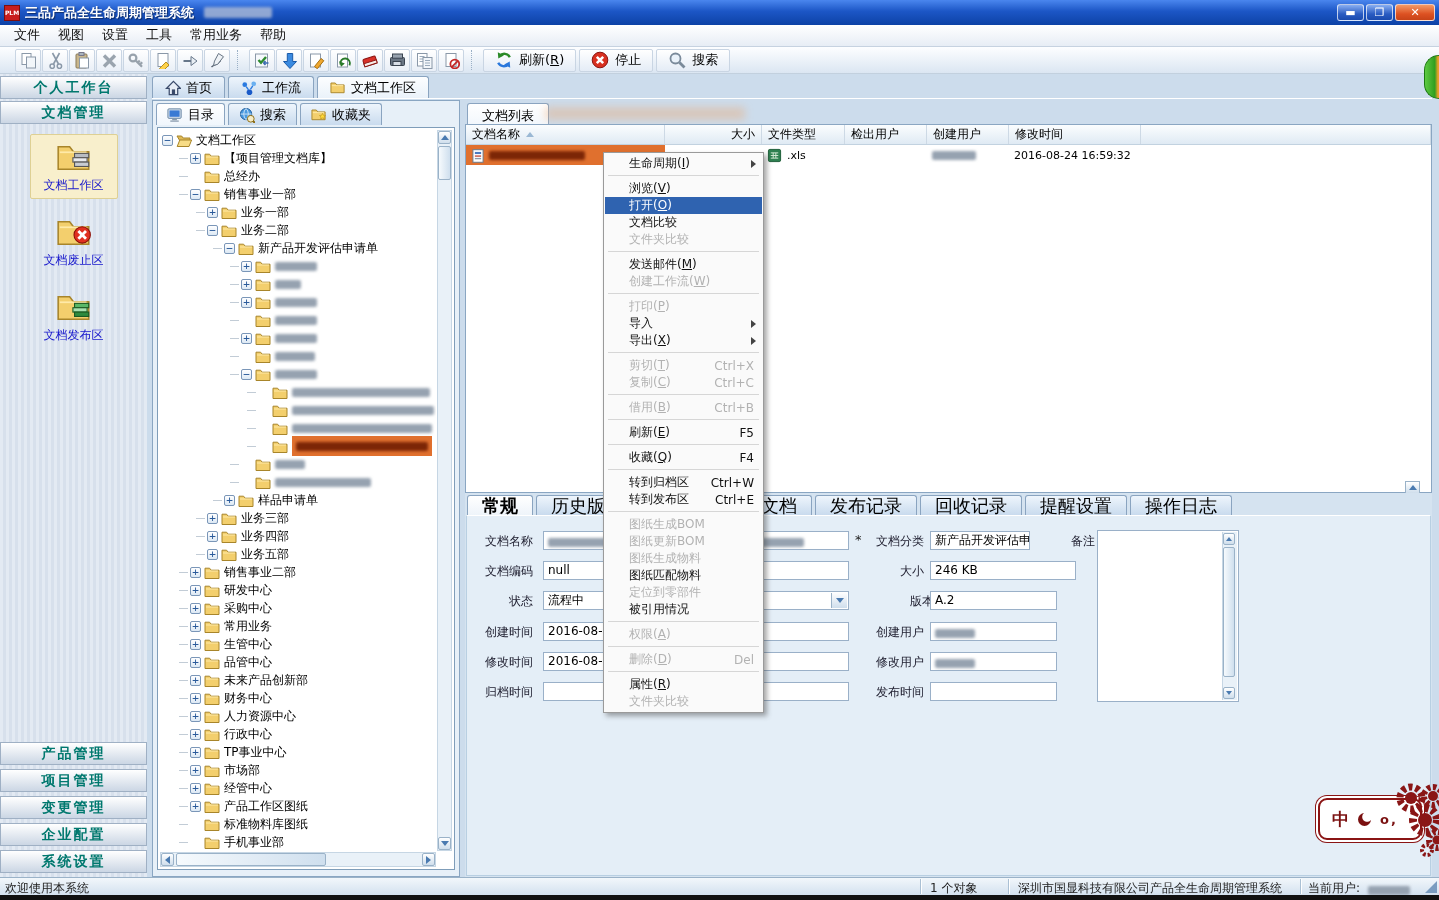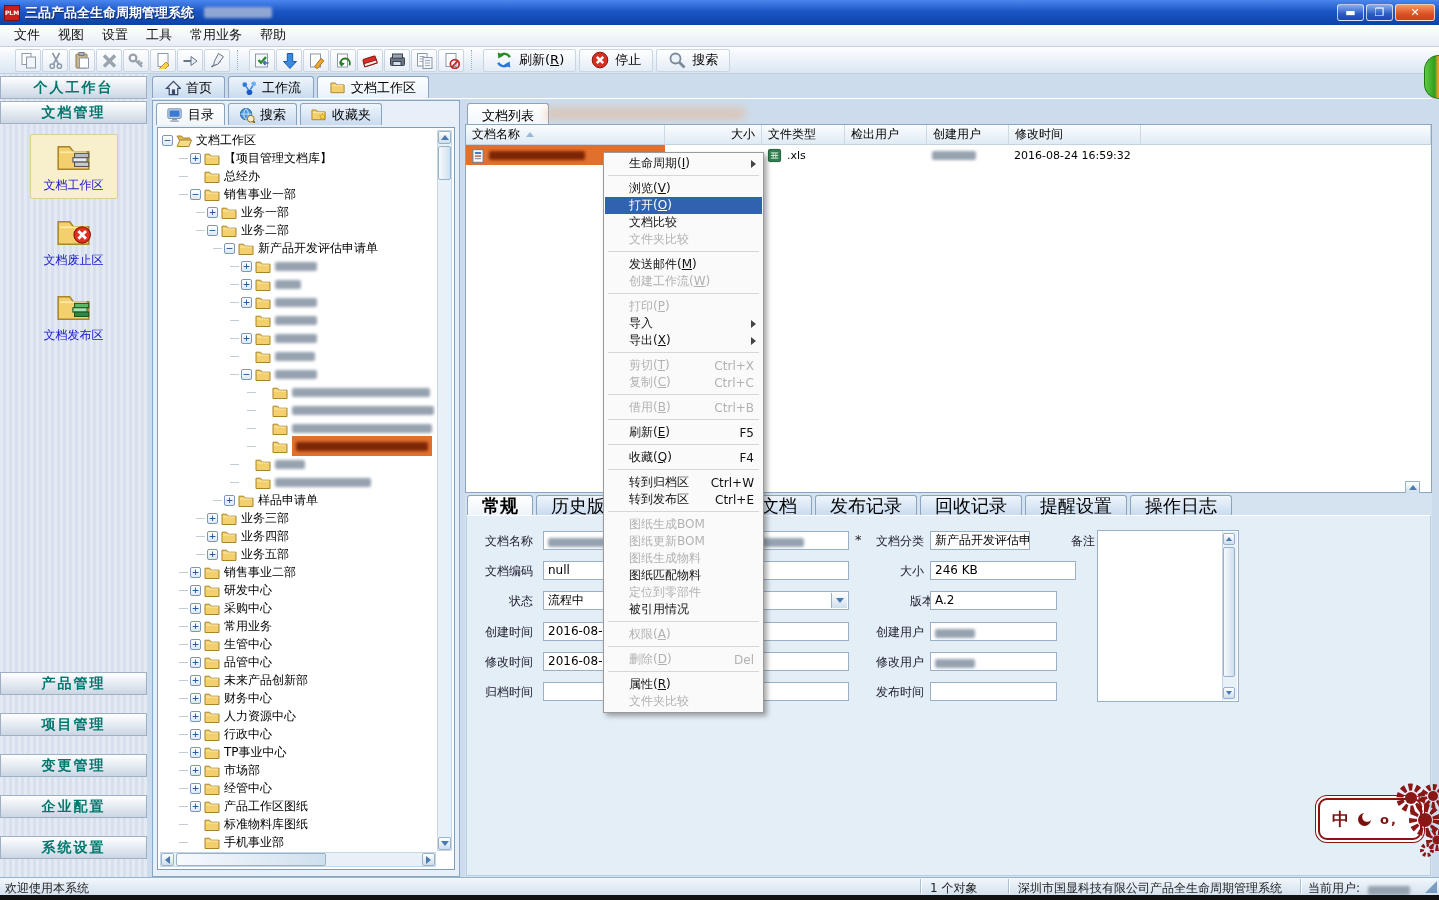--- a/index.html
+++ b/index.html
@@ -41,21 +41,21 @@
   
   .sidebar { position:absolute; left:0; top:74px; width:147px; bottom:23px;
     background:repeating-linear-gradient(90deg,#e3eaf3 0 3px,#d7e0ec 3px 6px); }
   .sb-header { height:23px; margin:2px 0 0 0; background:linear-gradient(#ffffff,#cbd6e4);
     border:1px solid #9fb0c4; display:flex; align-items:center; justify-content:center;
     color:#00786e; font-weight:bold; font-size:14px; letter-spacing:2px; }
   .sb-item { width:88px; margin:10px auto 0; text-align:center; padding:5px 2px 4px; border:1px solid transparent; }
   .sb-item.selected { background:#f8efcc; border:1px solid #ded094; border-radius:2px; }
   .sb-item .lbl { color:#1717cc; font-size:12px; margin-top:3px; display:block; }
   .sb-bottom { position:absolute; left:0; right:0; bottom:0; }
-  .sb-bottom .sb-header { margin:0 0 18px 0;text-align:right; }
+  .sb-bottom .sb-header { margin:0 0 4px 0;text-align:right; }
 
   
   .viewtabs { position:absolute; left:152px; top:76px; right:7px; height:23px;
     display:flex; gap:3px; border-bottom:1px solid #fff; }
   .vtab { display:flex; align-items:center; gap:5px; padding:0 12px; font-size:13px;
     border:1px solid #8aa4c0; border-bottom:none; border-radius:3px 3px 0 0;
     background:linear-gradient(#eef5fc,#c9dbee); }
   .vtab.active { background:linear-gradient(#fdfeff,#eaf2fa); }
 
   

